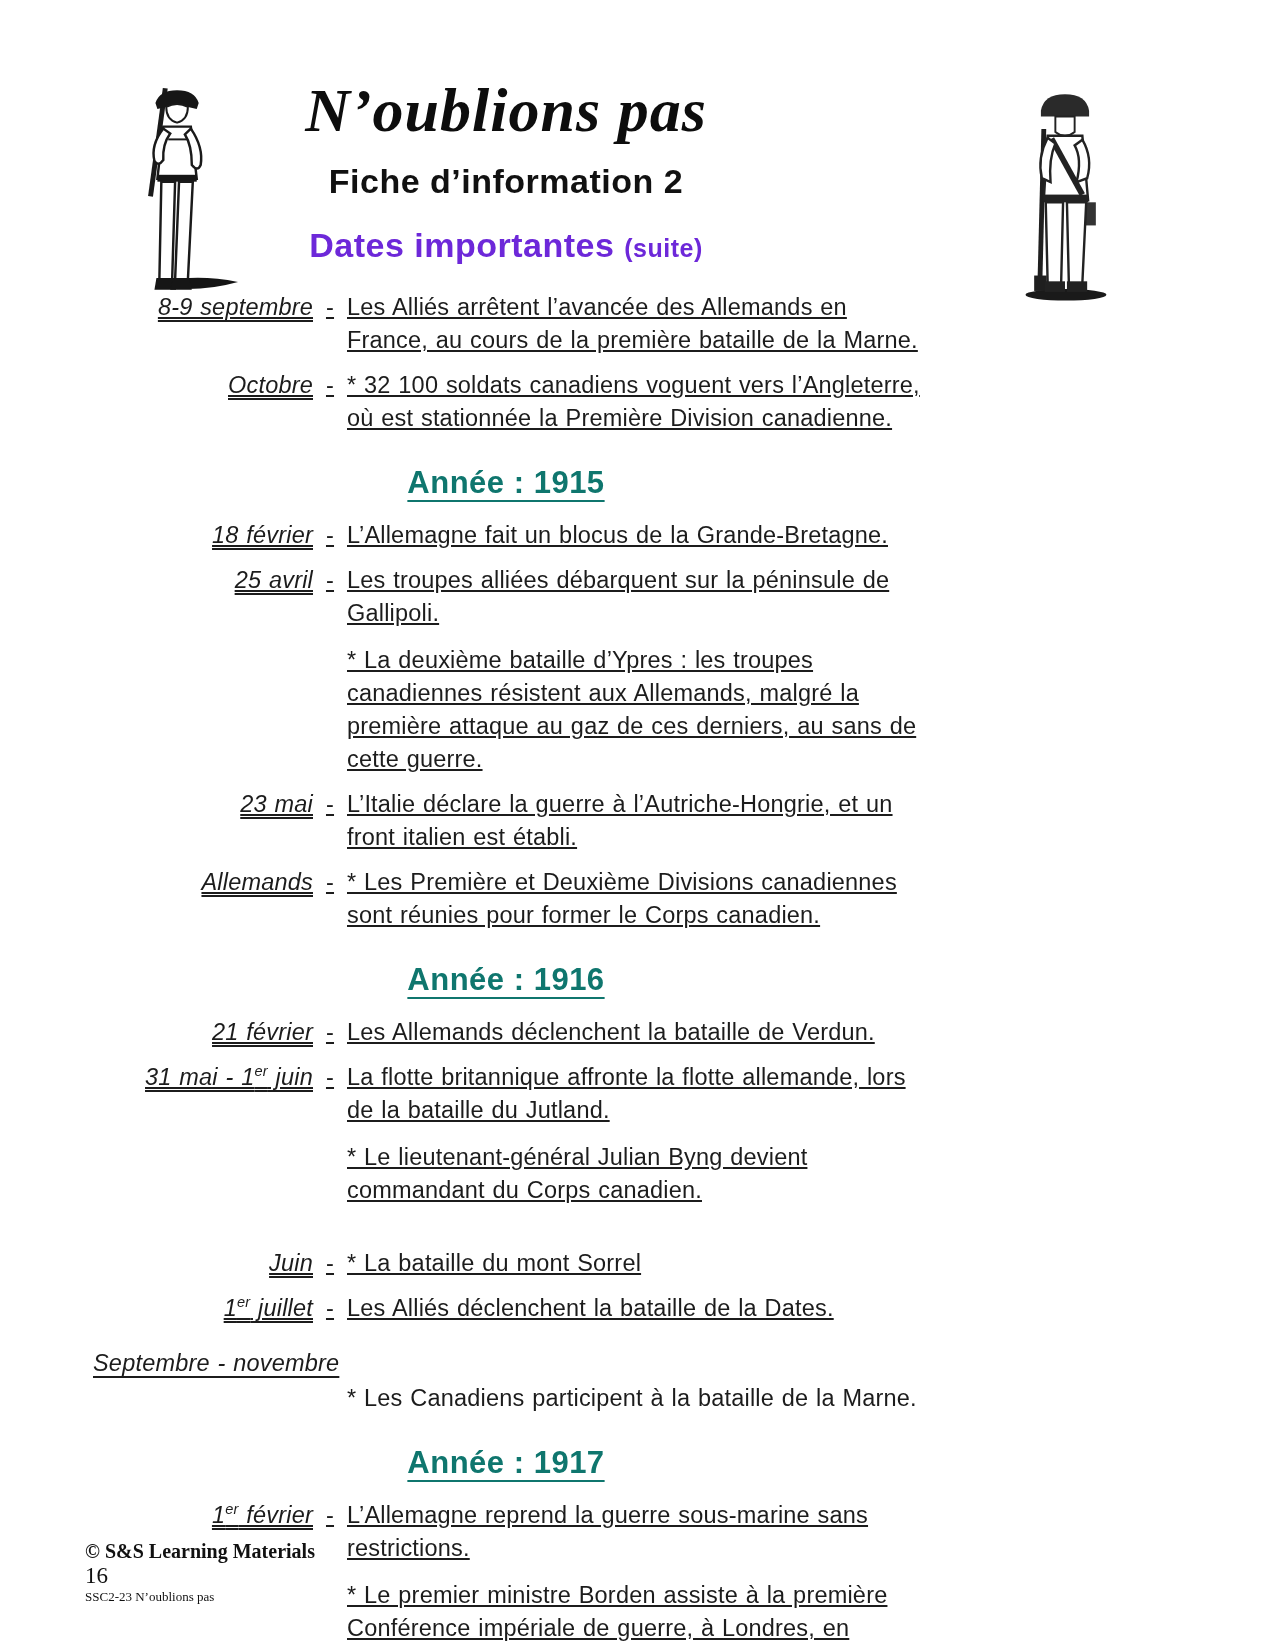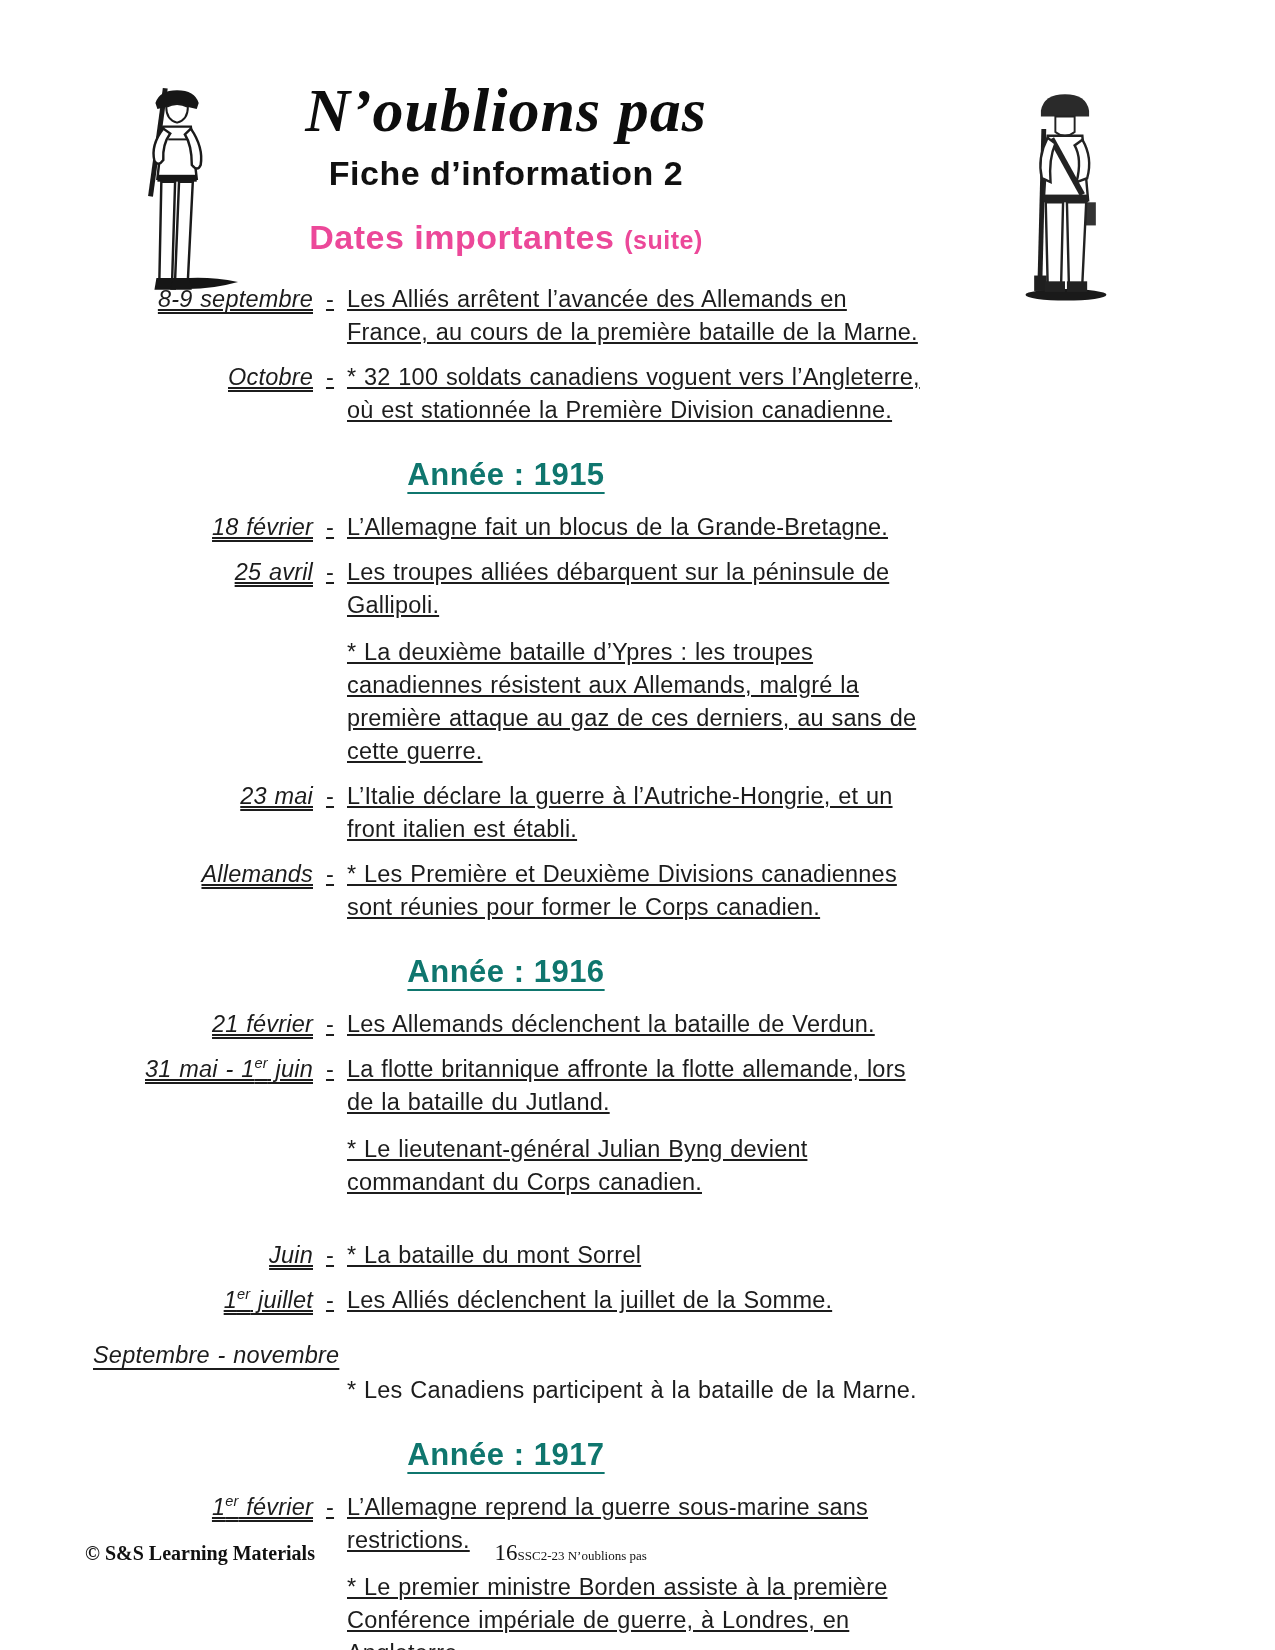--- a/index.html
+++ b/index.html
@@ -10,25 +10,25 @@
   }
   .page{position:relative;width:1012px;height:1650px;}
 
   
   .header{position:relative;text-align:center;padding-top:78px;}
   .main-title{
     font-family:"Liberation Serif", serif;font-style:italic;font-weight:bold;
     font-size:62px;line-height:64px;color:#0d0d0d;letter-spacing:1px;margin:0;
   }
   .subtitle{
-    font-weight:bold;font-size:34px;line-height:38px;margin-top:12px;color:#111;
+    font-weight:bold;font-size:34px;line-height:38px;margin-top:20px;color:#111;
     letter-spacing:.5px;
   }
   .section-title{
-    font-weight:bold;font-size:34px;line-height:38px;margin-top:26px;color:#ec4899;
+    font-weight:bold;font-size:34px;line-height:38px;margin-top:26px;color:#6d28d9;
     letter-spacing:.5px;
   }
   .section-suffix{font-size:25px;font-weight:bold;}
   .soldier{position:absolute;top:0;}
   .soldier.left{left:122px;top:85px;}
   .soldier.right{left:1012px;top:88px;}
 
   
   .entries{margin-top:24px;padding:0 85px;}
   .entry{
@@ -56,20 +56,21 @@
   .entry-wide .indent{margin:2px 0 0 0;padding-left:262px;}
 
   .mt-lg{margin-top:40px;}
 
   
   .footer{
     position:absolute;left:0;right:0;top:1540px;
     display:flex;align-items:baseline;
     font-family:"Liberation Serif", serif;color:#111;
     padding:0 85px;
+    flex-direction:column;
   }
   .f-left{font-weight:bold;font-size:20px;flex:1;text-align:left;}
   .f-center{font-size:23px;flex:0 0 auto;text-align:left;}
   .f-right{font-size:13px;flex:1;}
 </style>
 </head>
 <body>
 
 <div class="page">
 
@@ -198,21 +199,21 @@
       <div class="sep">-</div>
       <div class="body">
         <p>* La bataille du mont Sorrel</p>
       </div>
     </div>
 
     <div class="entry">
       <div class="date"><span class="date-u"><span>1</span><sup>er</sup><span> juillet</span></span></div>
       <div class="sep">-</div>
       <div class="body">
-        <p>Les Alliés déclenchent la juillet de la Somme.</p>
+        <p>Les Alliés déclenchent la bataille de la Dates.</p>
       </div>
     </div>
 
     <div class="entry-wide">
       <div class="date-line"><span class="date-u">Septembre - novembre</span></div>
       <p class="indent">* Les Canadiens participent à la bataille de la Marne.</p>
     </div>
 
     <h2 class="year-heading">Année : 1917</h2>
 

